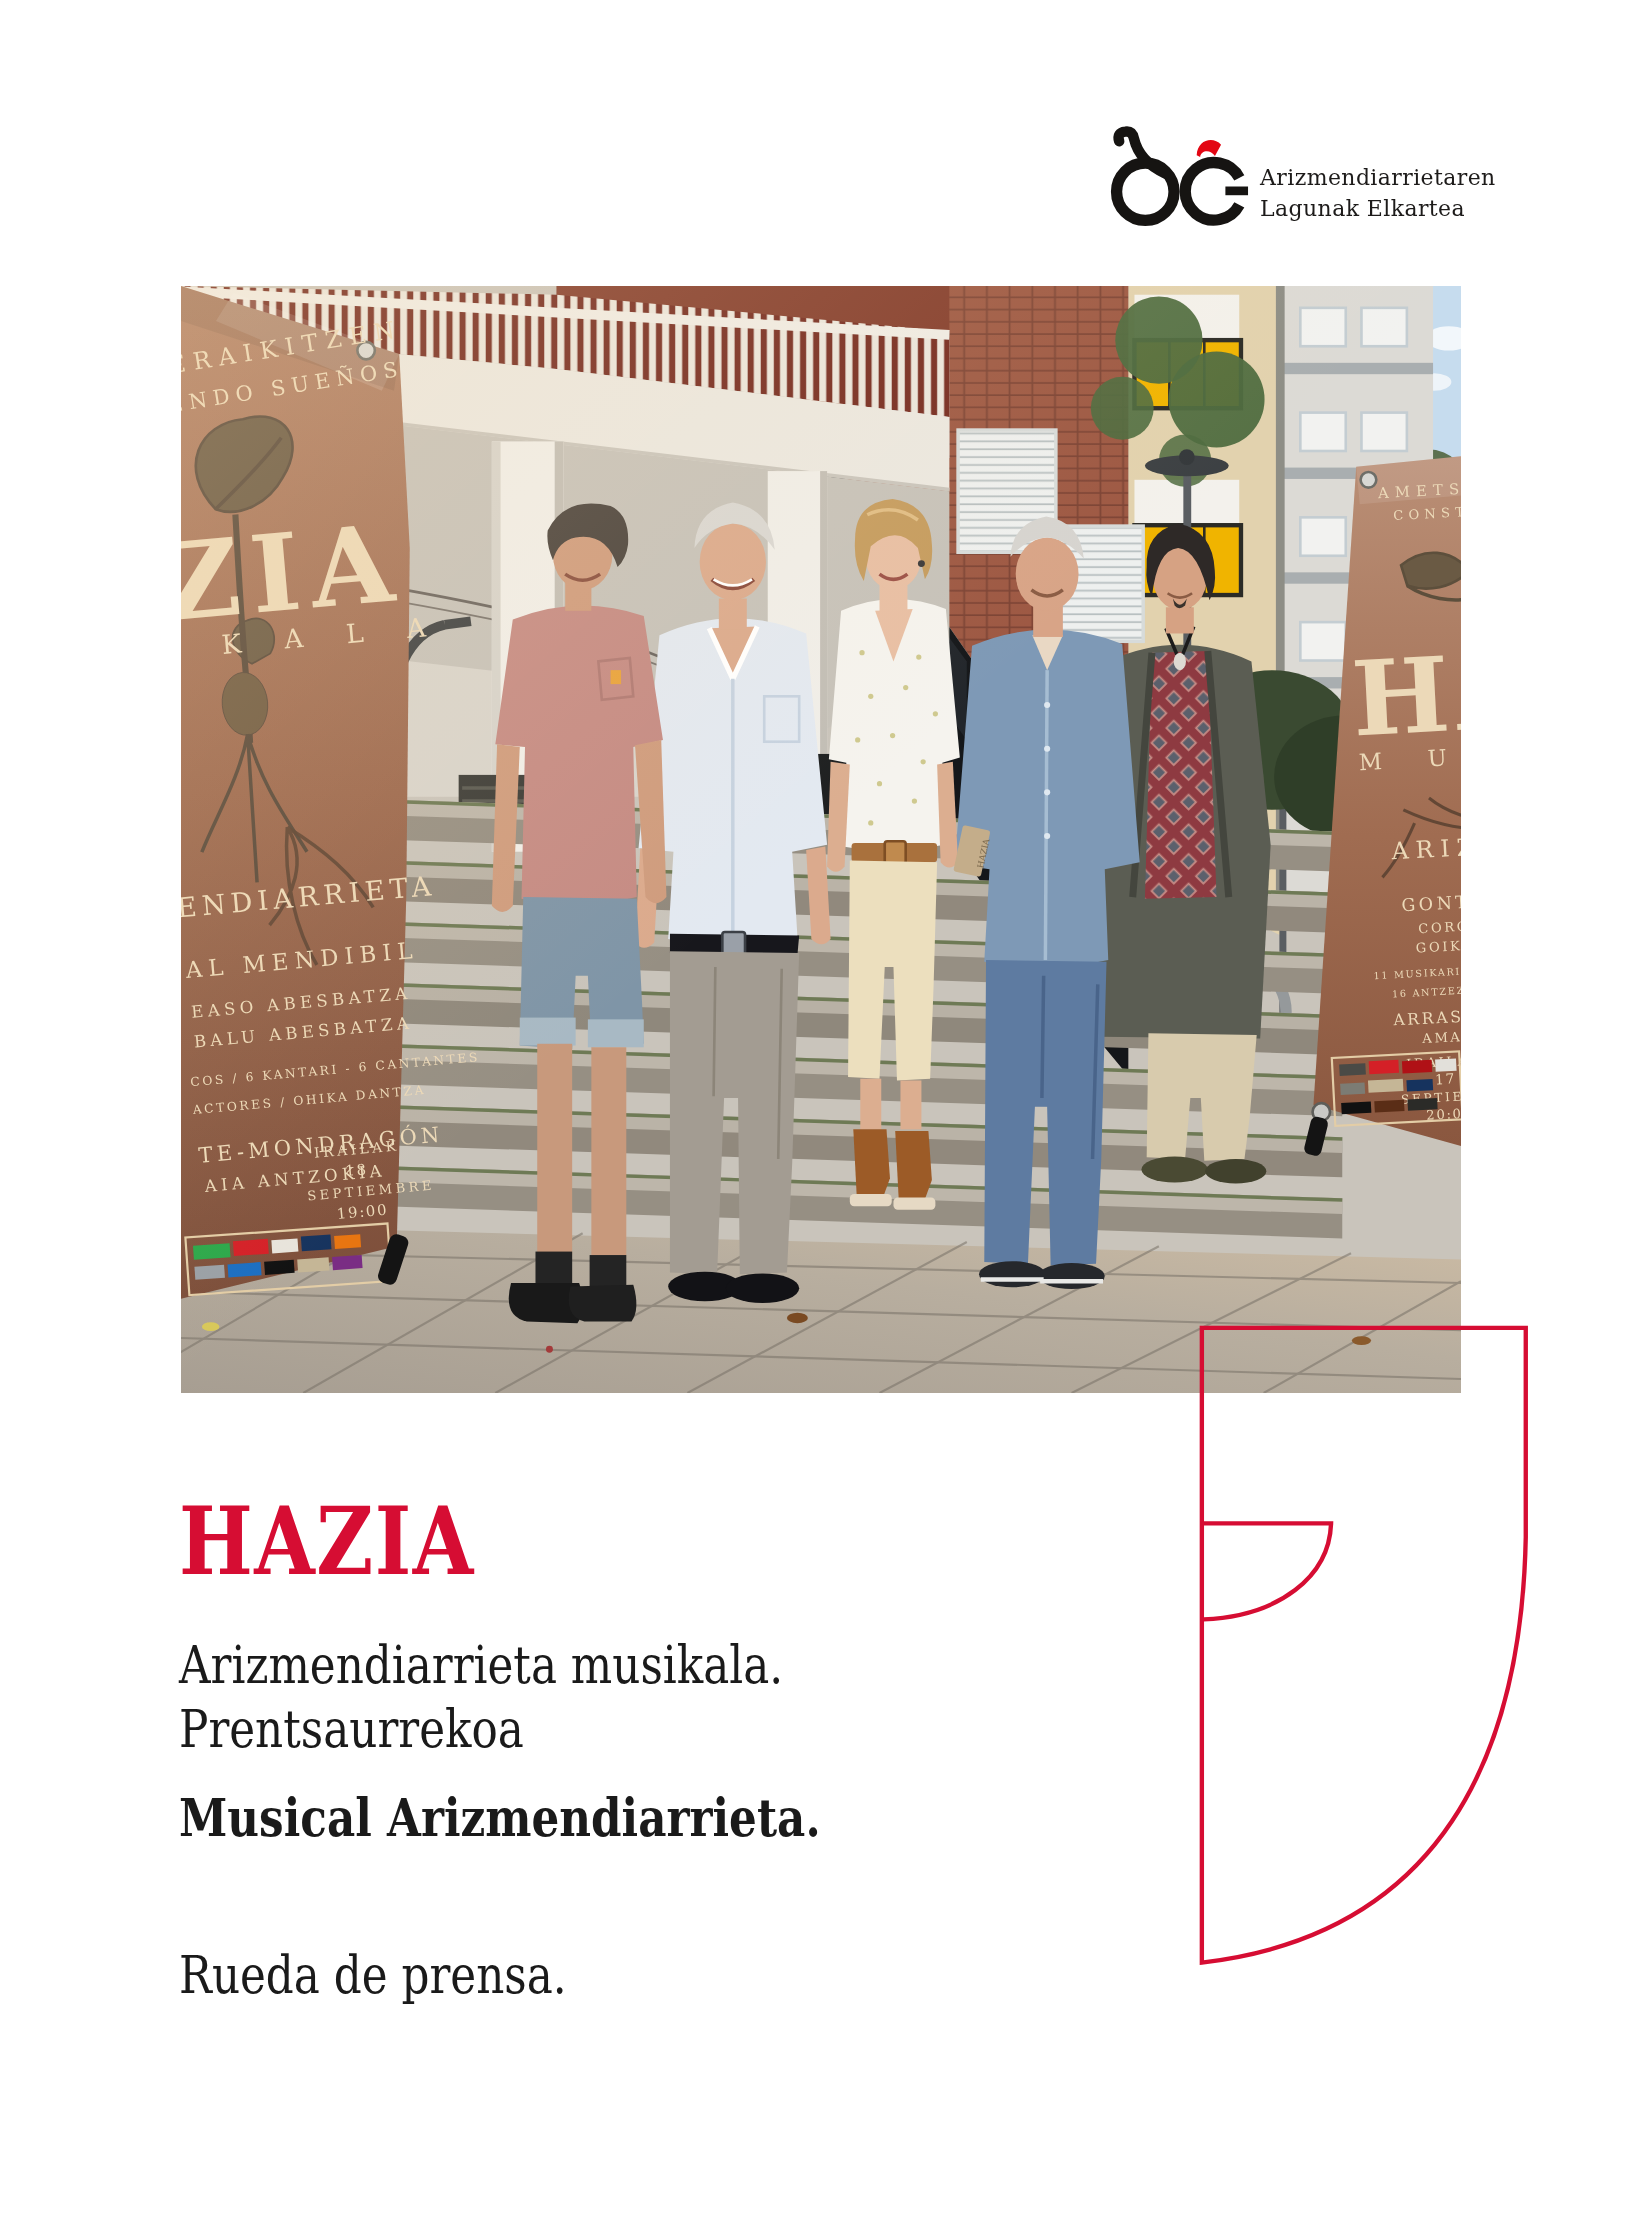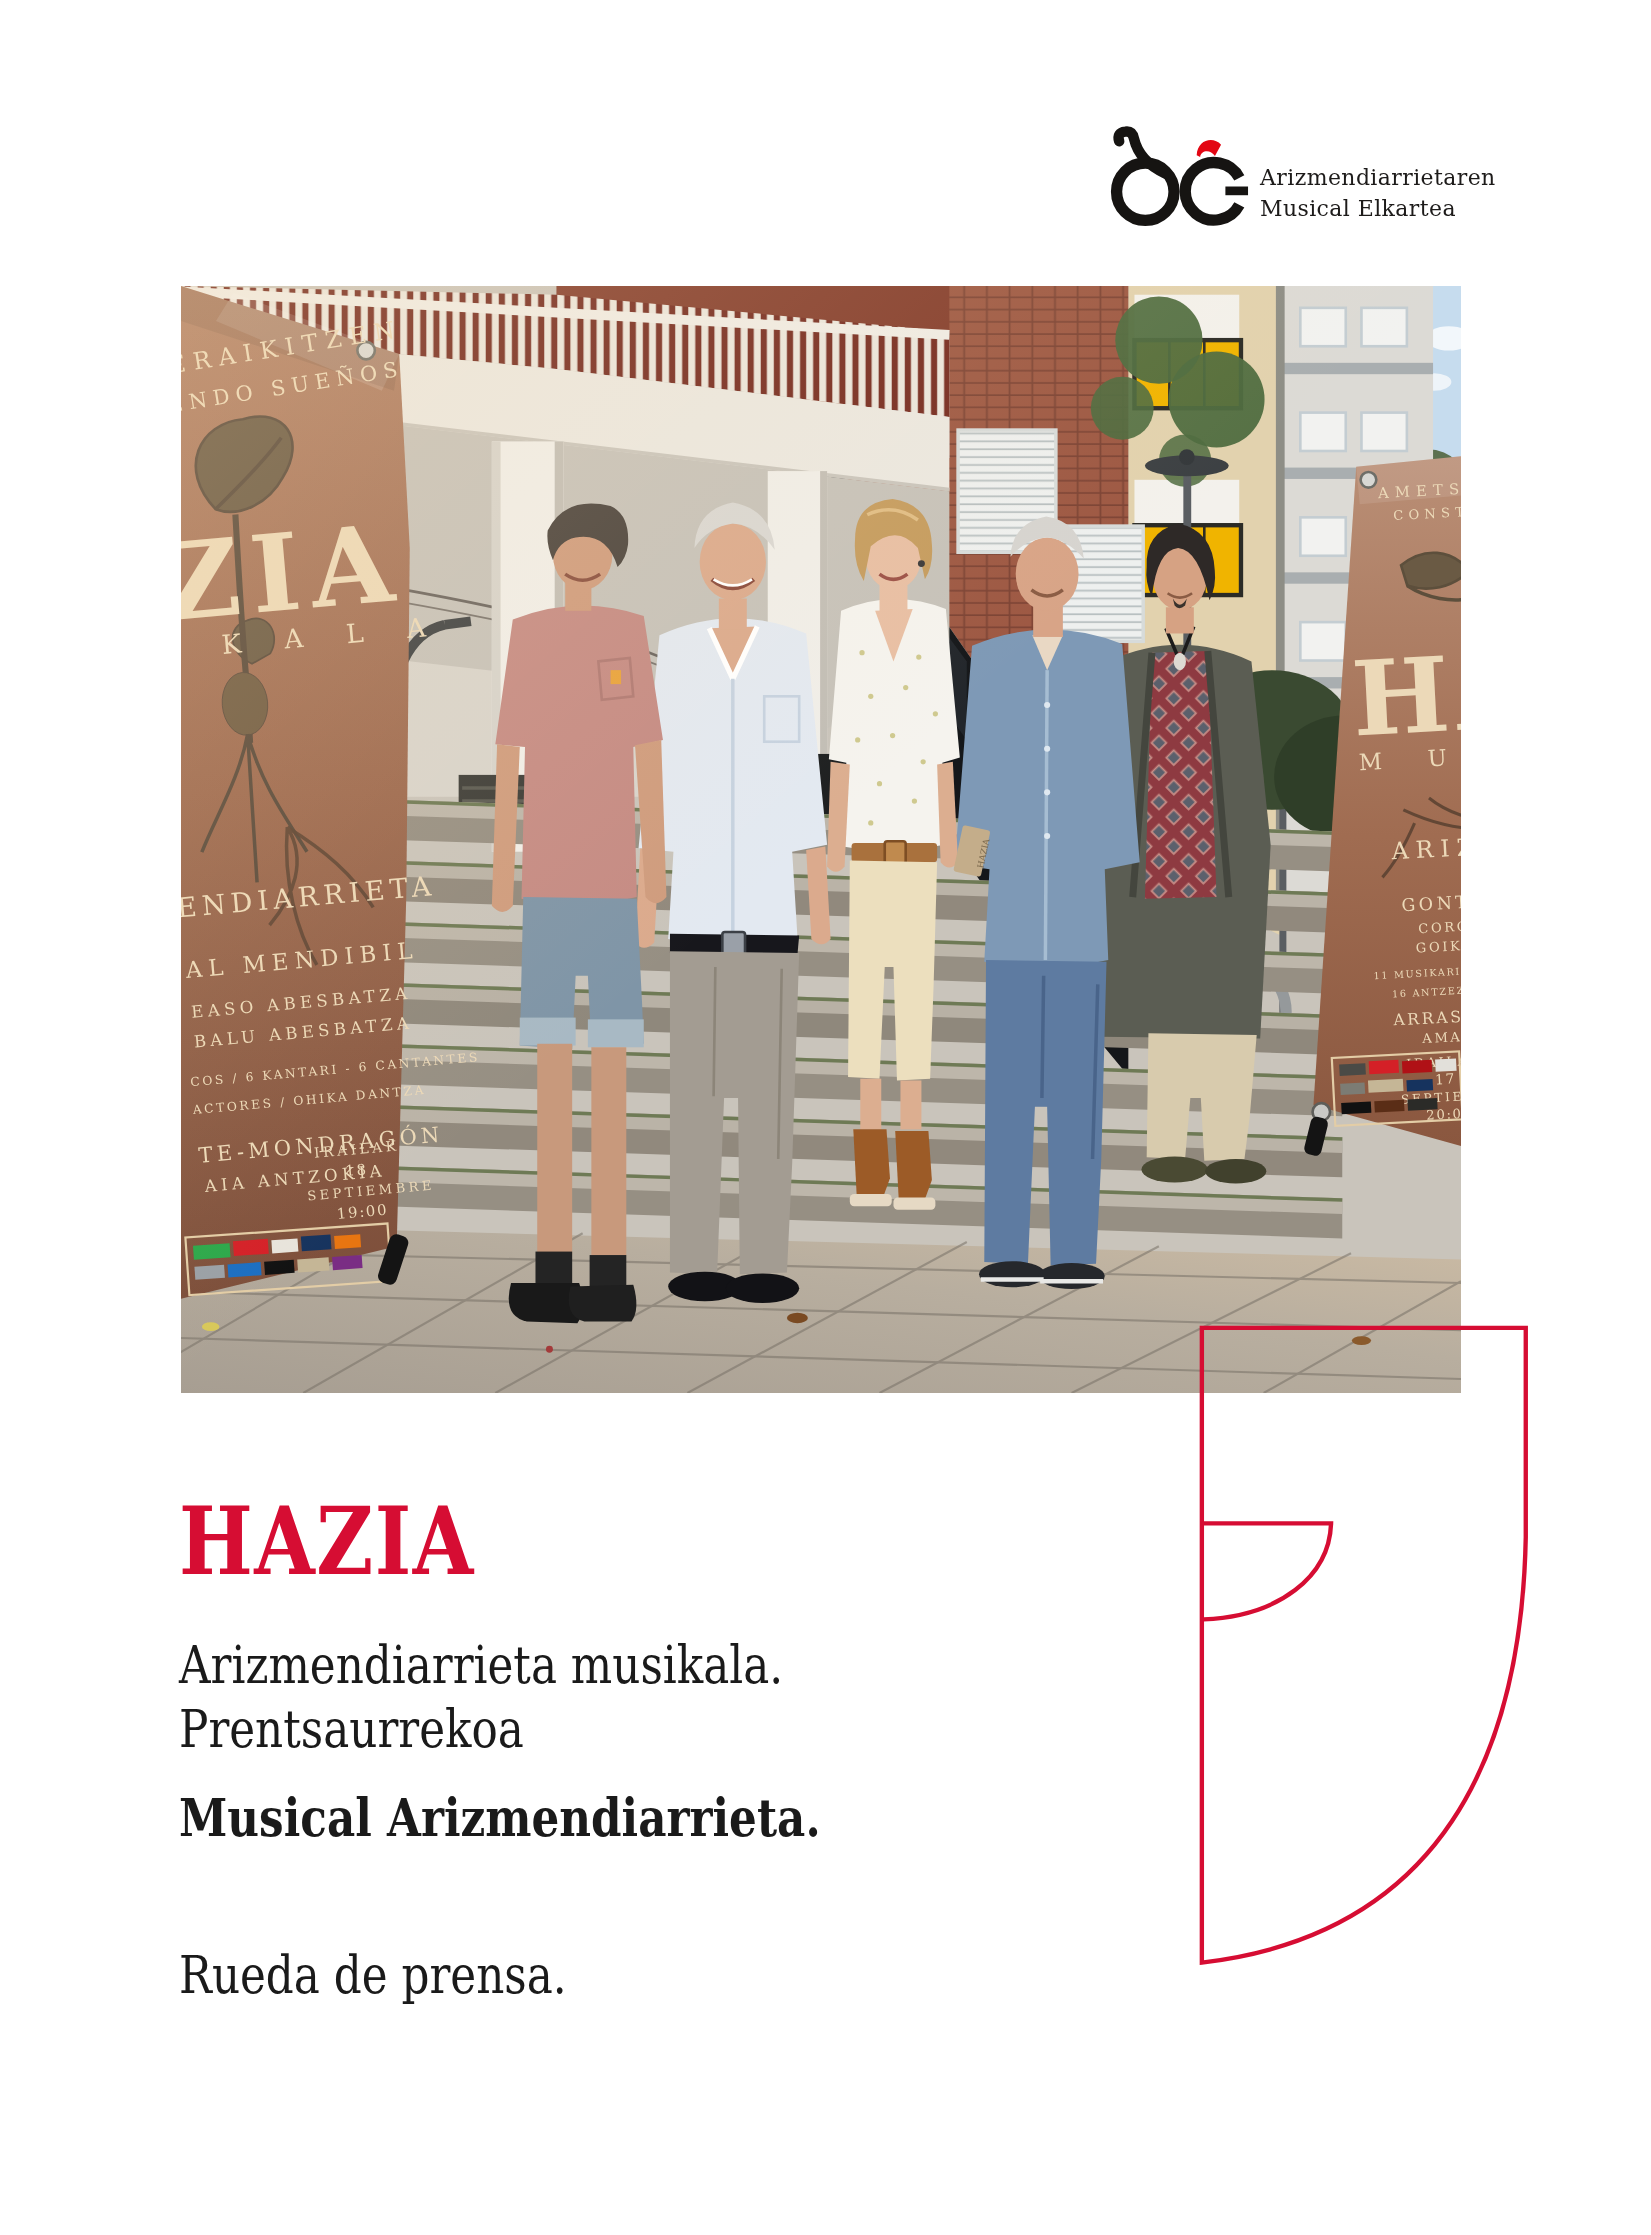--- a/index.html
+++ b/index.html
@@ -31,21 +31,21 @@
     <circle cx="44" cy="80" r="33" fill="none" stroke="#161412" stroke-width="13"></circle>
     <path d="M14 22 q-3 -10 7 -11 q8 -1 10 8 q6 26 36 40" fill="none" stroke="#161412" stroke-width="12" stroke-linecap="round"></path>
 
     <path d="M152 95 A33 33 0 1 1 152 64" fill="none" stroke="#161412" stroke-width="13" stroke-linecap="butt"></path>
     <rect x="136" y="74" width="26" height="10" fill="#161412"></rect>
 
     <path d="M103 38 C104 20 122 16 131 26 L124 39 C119 31 108 32 107 40 Z" fill="#e30613"></path>
   </svg>
   <div class="abs" id="logo-text">
     <div>Arizmendiarrietaren</div>
-    <div>Musical Elkartea</div>
+    <div>Lagunak Elkartea</div>
   </div>
 
   <svg id="photo" class="abs" viewBox="0 0 1466 1268" preserveAspectRatio="none">
     <defs>
       <pattern id="brick" width="26" height="14" patternUnits="userSpaceOnUse">
         <rect width="26" height="14" fill="#9d5843"></rect>
         <path d="M0 13 H26 M13 0 V13" stroke="#7c4334" stroke-width="2"></path>
       </pattern>
       <pattern id="bars" width="15" height="60" patternUnits="userSpaceOnUse">
         <rect width="15" height="60" fill="#eae6de"></rect>

